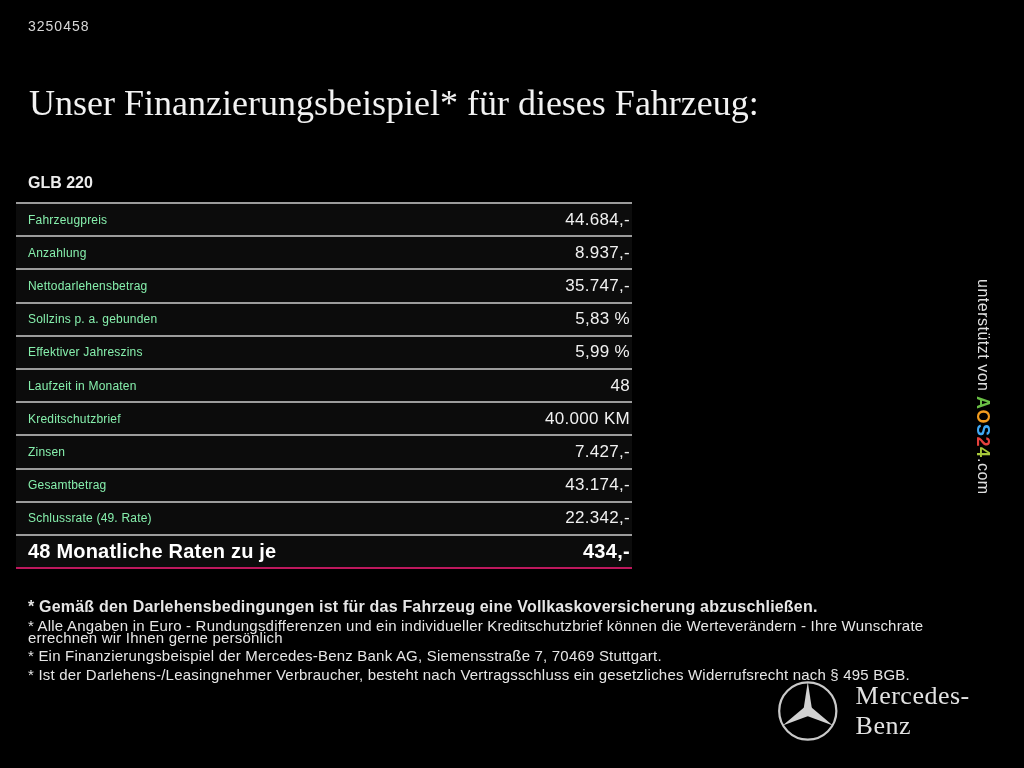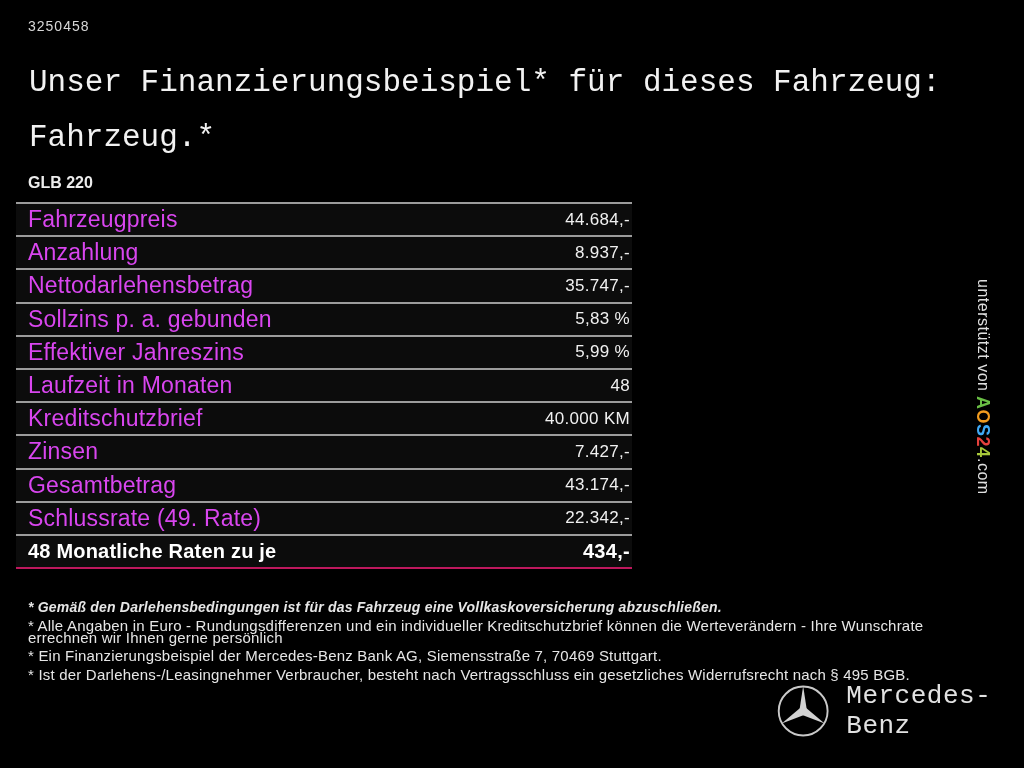--- a/index.html
+++ b/index.html
@@ -1,61 +1,60 @@
 <!DOCTYPE html>
 <html><head>
 <meta charset="utf-8">
 <style>
   html,body{margin:0;padding:0;background:#000;}
   #stage{position:relative;width:1024px;height:768px;background:#000;overflow:hidden;
          font-family:"Liberation Sans",sans-serif;color:#eee;}
 
   .doc-number{position:absolute;left:28px;top:18px;font-size:14px;letter-spacing:1px;color:#d8d8d8;}
 
-  .title{position:absolute;left:29px;top:55px;width:930px;
-         font-family:Liberation Mono, monospace;font-weight:400;
-         font-size:31px;line-height:55px;color:#f2f2f2;}
+  .title{position:absolute;left:29px;top:76px;width:930px;
+         font-family:Liberation Serif, serif;font-weight:400;
+         font-size:36px;line-height:55px;color:#f2f2f2;}
 
   .model{position:absolute;left:28px;top:174px;font-size:16px;font-weight:600;color:#ececec;}
 
   .finance-table{position:absolute;left:16px;top:202px;width:616px;}
   .finance-table .row{display:flex;justify-content:space-between;align-items:center;
         height:31.2px;border-top:2px solid #9c9c9c;background:#0c0c0c;
         padding:0 2px 0 12px;}
   .finance-table .row:last-child{border-bottom:2px solid #be185d;}
-  .finance-table .lbl{font-size:23px;color:#d946ef;letter-spacing:.2px;}
+  .finance-table .lbl{font-size:12px;color:#86efac;letter-spacing:.2px;}
   .finance-table .val{font-size:17px;color:#f0f0f0;letter-spacing:.3px;}
   .finance-table .row.total .lbl,
   .finance-table .row.total .val{font-size:20px;font-weight:700;color:#fff;}
 
   .footnotes{position:absolute;left:28px;top:601px;width:960px;}
   .footnote{font-size:15px;line-height:12px;margin-bottom:6.5px;color:#e6e6e6;letter-spacing:.2px;}
-  .footnote.bold{font-weight:700;font-size:14px;font-style:italic;}
+  .footnote.bold{font-weight:700;font-size:16px;}
 
   .vertical-credit{position:absolute;left:972px;top:279px;height:310px;
         writing-mode:vertical-rl;text-orientation:mixed;
         font-size:16px;color:#e0e0e0;letter-spacing:.5px;white-space:nowrap;}
   .vertical-credit .brand-letter{font-weight:700;font-size:18px;}
   .vertical-credit .suffix{color:#e0e0e0;}
 
   .mb-logo{position:absolute;left:776px;top:679px;display:flex;align-items:center;}
   .mb-star{width:64px;height:64px;}
-  .mb-name{margin-left:16px;font-family:Liberation Mono, monospace;
+  .mb-name{margin-left:16px;font-family:Liberation Serif, serif;
            font-size:26px;color:#e2e2e2;letter-spacing:.5px;}
 </style>
 </head>
 <body>
 
 <div id="stage">
 
   <div class="doc-number">3250458</div>
 
   <div class="title">
     <div>Unser Finanzierungsbeispiel* für dieses Fahrzeug:</div>
-    <div>Fahrzeug.*</div>
   </div>
 
   <div class="model">GLB 220</div>
 
   <div class="finance-table">
       <div class="row">
         <span class="lbl">Fahrzeugpreis</span>
         <span class="val">44.684,-</span>
       </div>
       <div class="row">

